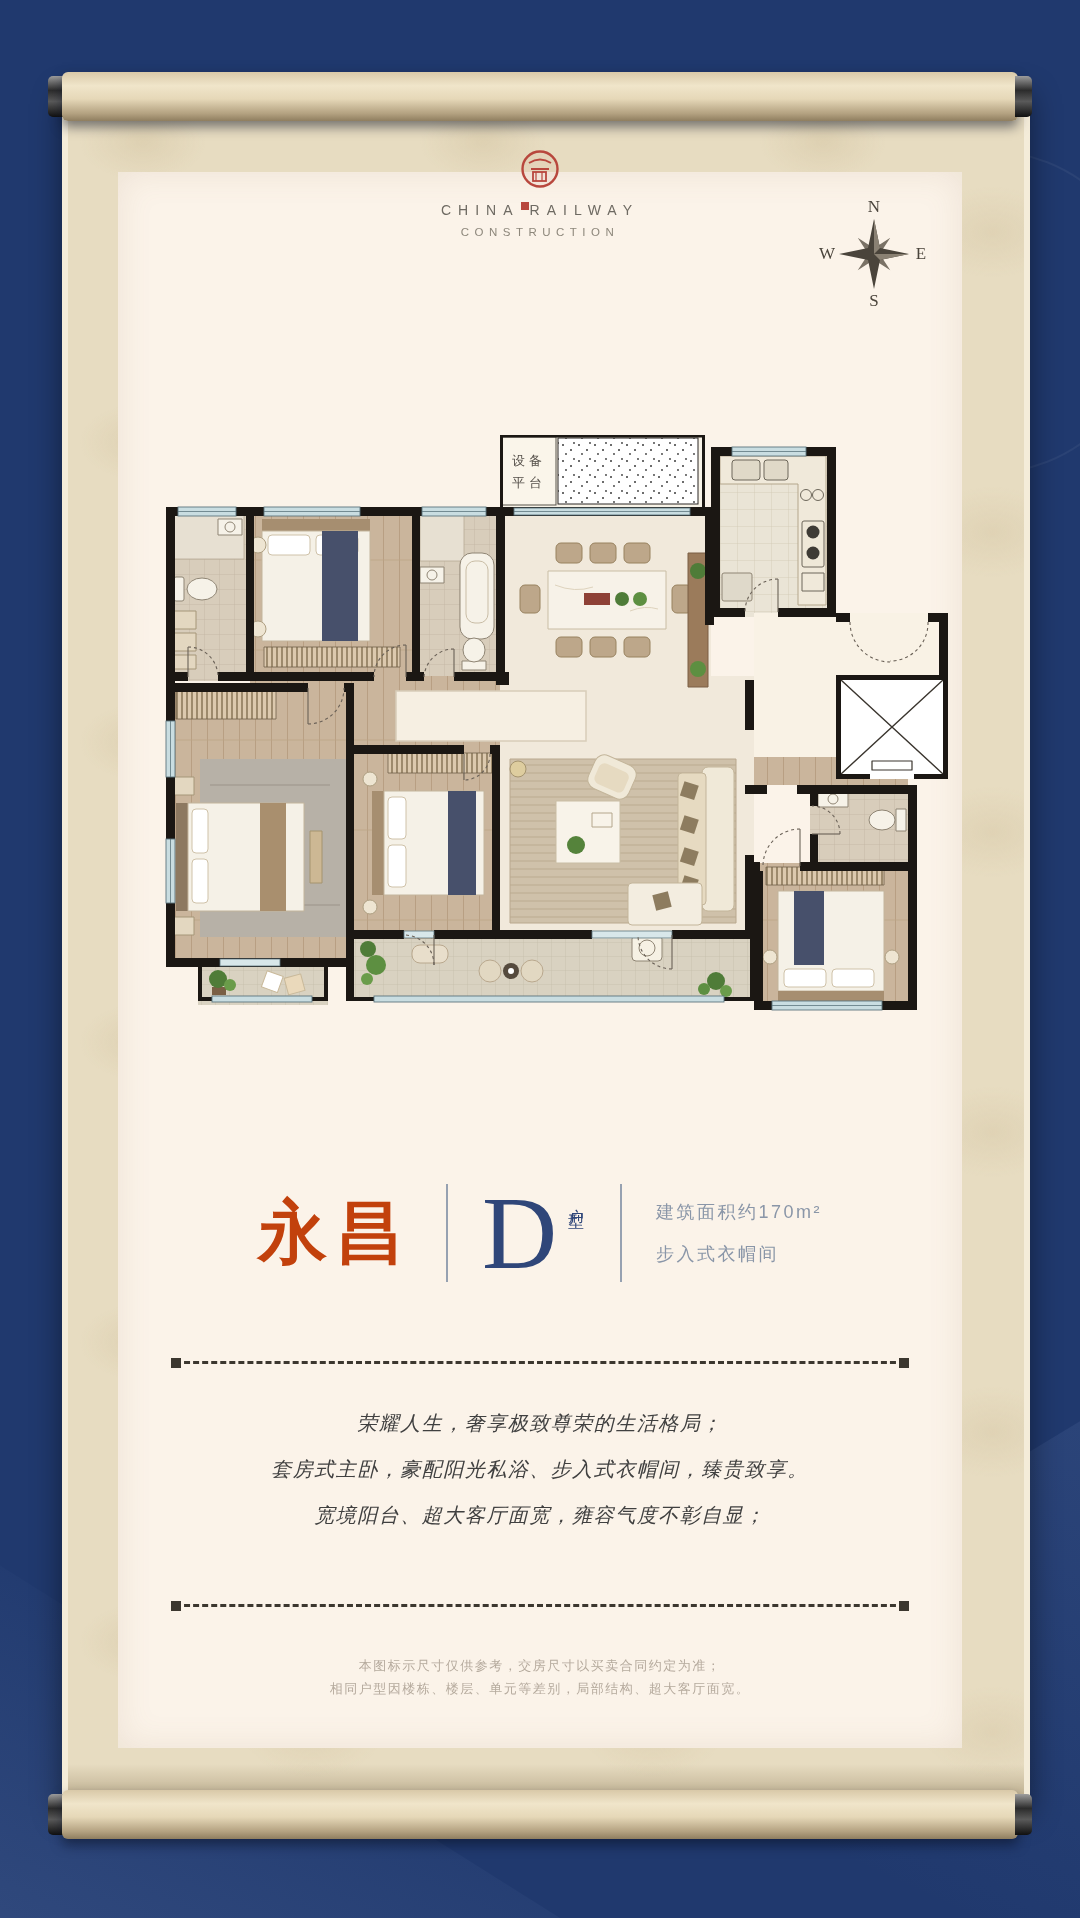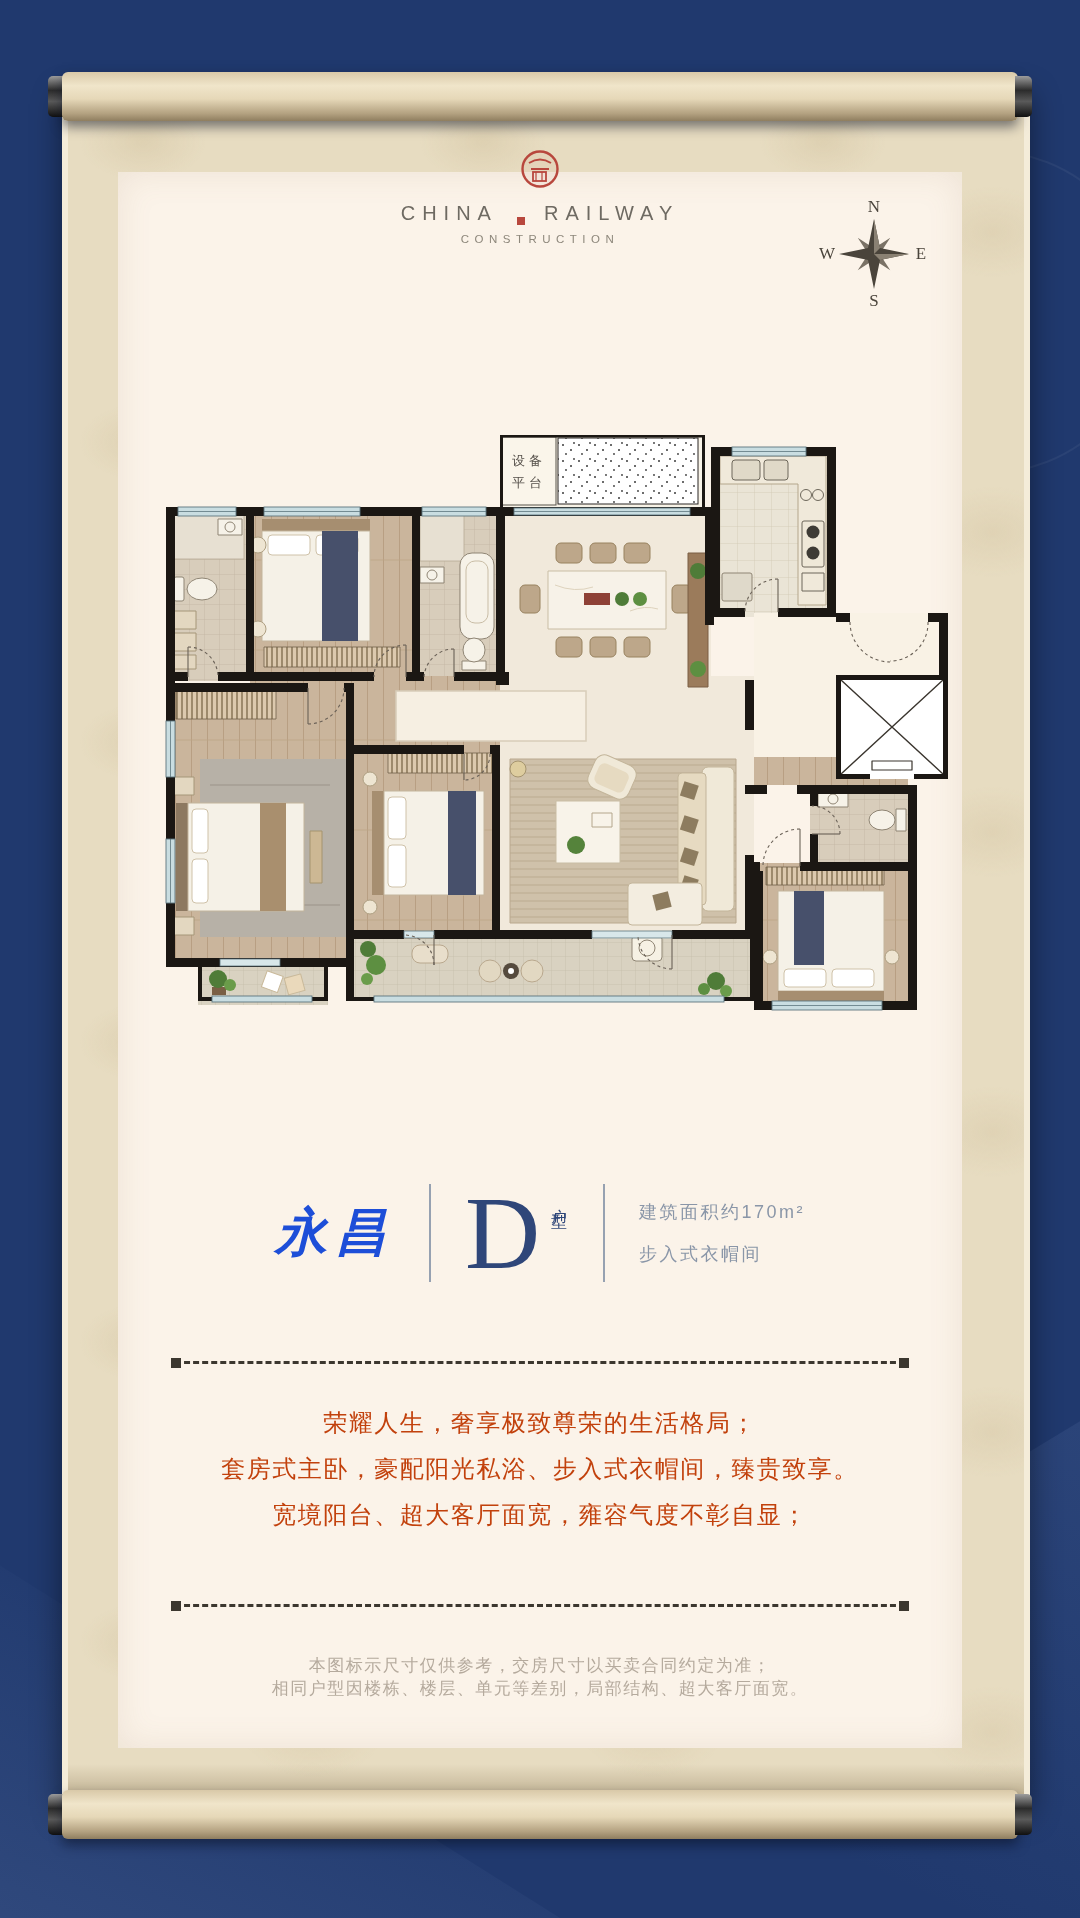--- a/index.html
+++ b/index.html
@@ -36,50 +36,50 @@
   .cap-l{left:0;border-radius:5px 0 0 5px;}
   .cap-r{right:0;border-radius:0 5px 5px 0;}
   .roller-top{top:72px;} .roller-bottom{top:1790px;}
 
   
   .panel{left:118px;top:172px;width:844px;height:1576px;background:#fbf3e9;
     box-shadow:inset 0 0 34px rgba(150,118,78,.13);}
 
   
   .logo{top:-24px;left:0;width:100%;display:flex;flex-direction:column;align-items:center;}
-  .logo-line1{margin-top:12px;display:flex;align-items:flex-end;gap:19px;
-    font-size:20px;letter-spacing:7px;color:#6e6a62;font-weight:500;}
+  .logo-line1{margin-top:12px;display:flex;align-items:flex-start;gap:1px;
+    font-size:14px;letter-spacing:7px;color:#6e6a62;font-weight:500;}
   .logo-sep{width:8px;height:8px;background:#b8473d;display:inline-block;}
   .logo-line2{margin-top:8px;font-size:11.5px;letter-spacing:5.5px;color:#8d877b;}
 
   .compass{left:700px;top:24px;}
 
   .floorplan{left:42px;top:253px;}
 
   
   .title-row{top:1012px;left:0;width:100%;display:flex;justify-content:center;align-items:center;gap:34px;}
-  .brand{font-size:52px;font-weight:700;color:#1d4ed8;letter-spacing:8px;
-    font-family:"DejaVu Sans",sans-serif;font-style:italic;}
+  .brand{font-size:69px;font-weight:700;color:#c2410c;letter-spacing:8px;
+    font-family:"DejaVu Sans",sans-serif;}
   .tdiv{width:2px;height:98px;background:#96a1b1;}
   .unit-group{display:flex;align-items:flex-start;}
   .unit-d{font-family:"Liberation Serif",serif;font-size:104px;line-height:.92;color:#2f4679;}
   .unit-suffix{writing-mode:vertical-rl;font-size:16px;letter-spacing:6px;color:#2f4679;margin:10px 0 0 8px;}
   .specs{display:flex;flex-direction:column;color:#8a96a8;font-size:18px;
     letter-spacing:2.5px;line-height:42px;}
 
   .dash{left:57px;width:730px;border-top:3px dashed #3c372f;}
   .dash::before,.dash::after{content:"";position:absolute;top:-6.5px;width:10px;height:10px;background:#3c372f;}
   .dash::before{left:-4px;} .dash::after{right:-4px;}
   .dash-1{top:1189px;} .dash-2{top:1432px;}
 
   .marketing{top:1228px;left:0;width:100%;text-align:center;}
-  .marketing p{margin:0;font-size:24px;line-height:46px;letter-spacing:1.5px;color:#c2410c;}
+  .marketing p{margin:0;font-size:20px;line-height:46px;letter-spacing:1.5px;color:#404040;font-style:italic;}
 
   .disclaimer{top:1482px;left:0;width:100%;text-align:center;}
-  .disclaimer p{margin:0;font-size:17px;line-height:23px;letter-spacing:1.5px;color:#b5aa9d;}
+  .disclaimer p{margin:0;font-size:13px;line-height:23px;letter-spacing:1.5px;color:#b5aa9d;}
 
   svg text{font-family:"Liberation Serif",serif;}
   svg text.cjk{font-family:"DejaVu Sans",sans-serif;}
 </style>
 </head>
 <body>
 
 <div class="abs bg-tri-left"></div>
 <div class="abs bg-tri-right"></div>
 <div class="abs bg-ring"></div>

